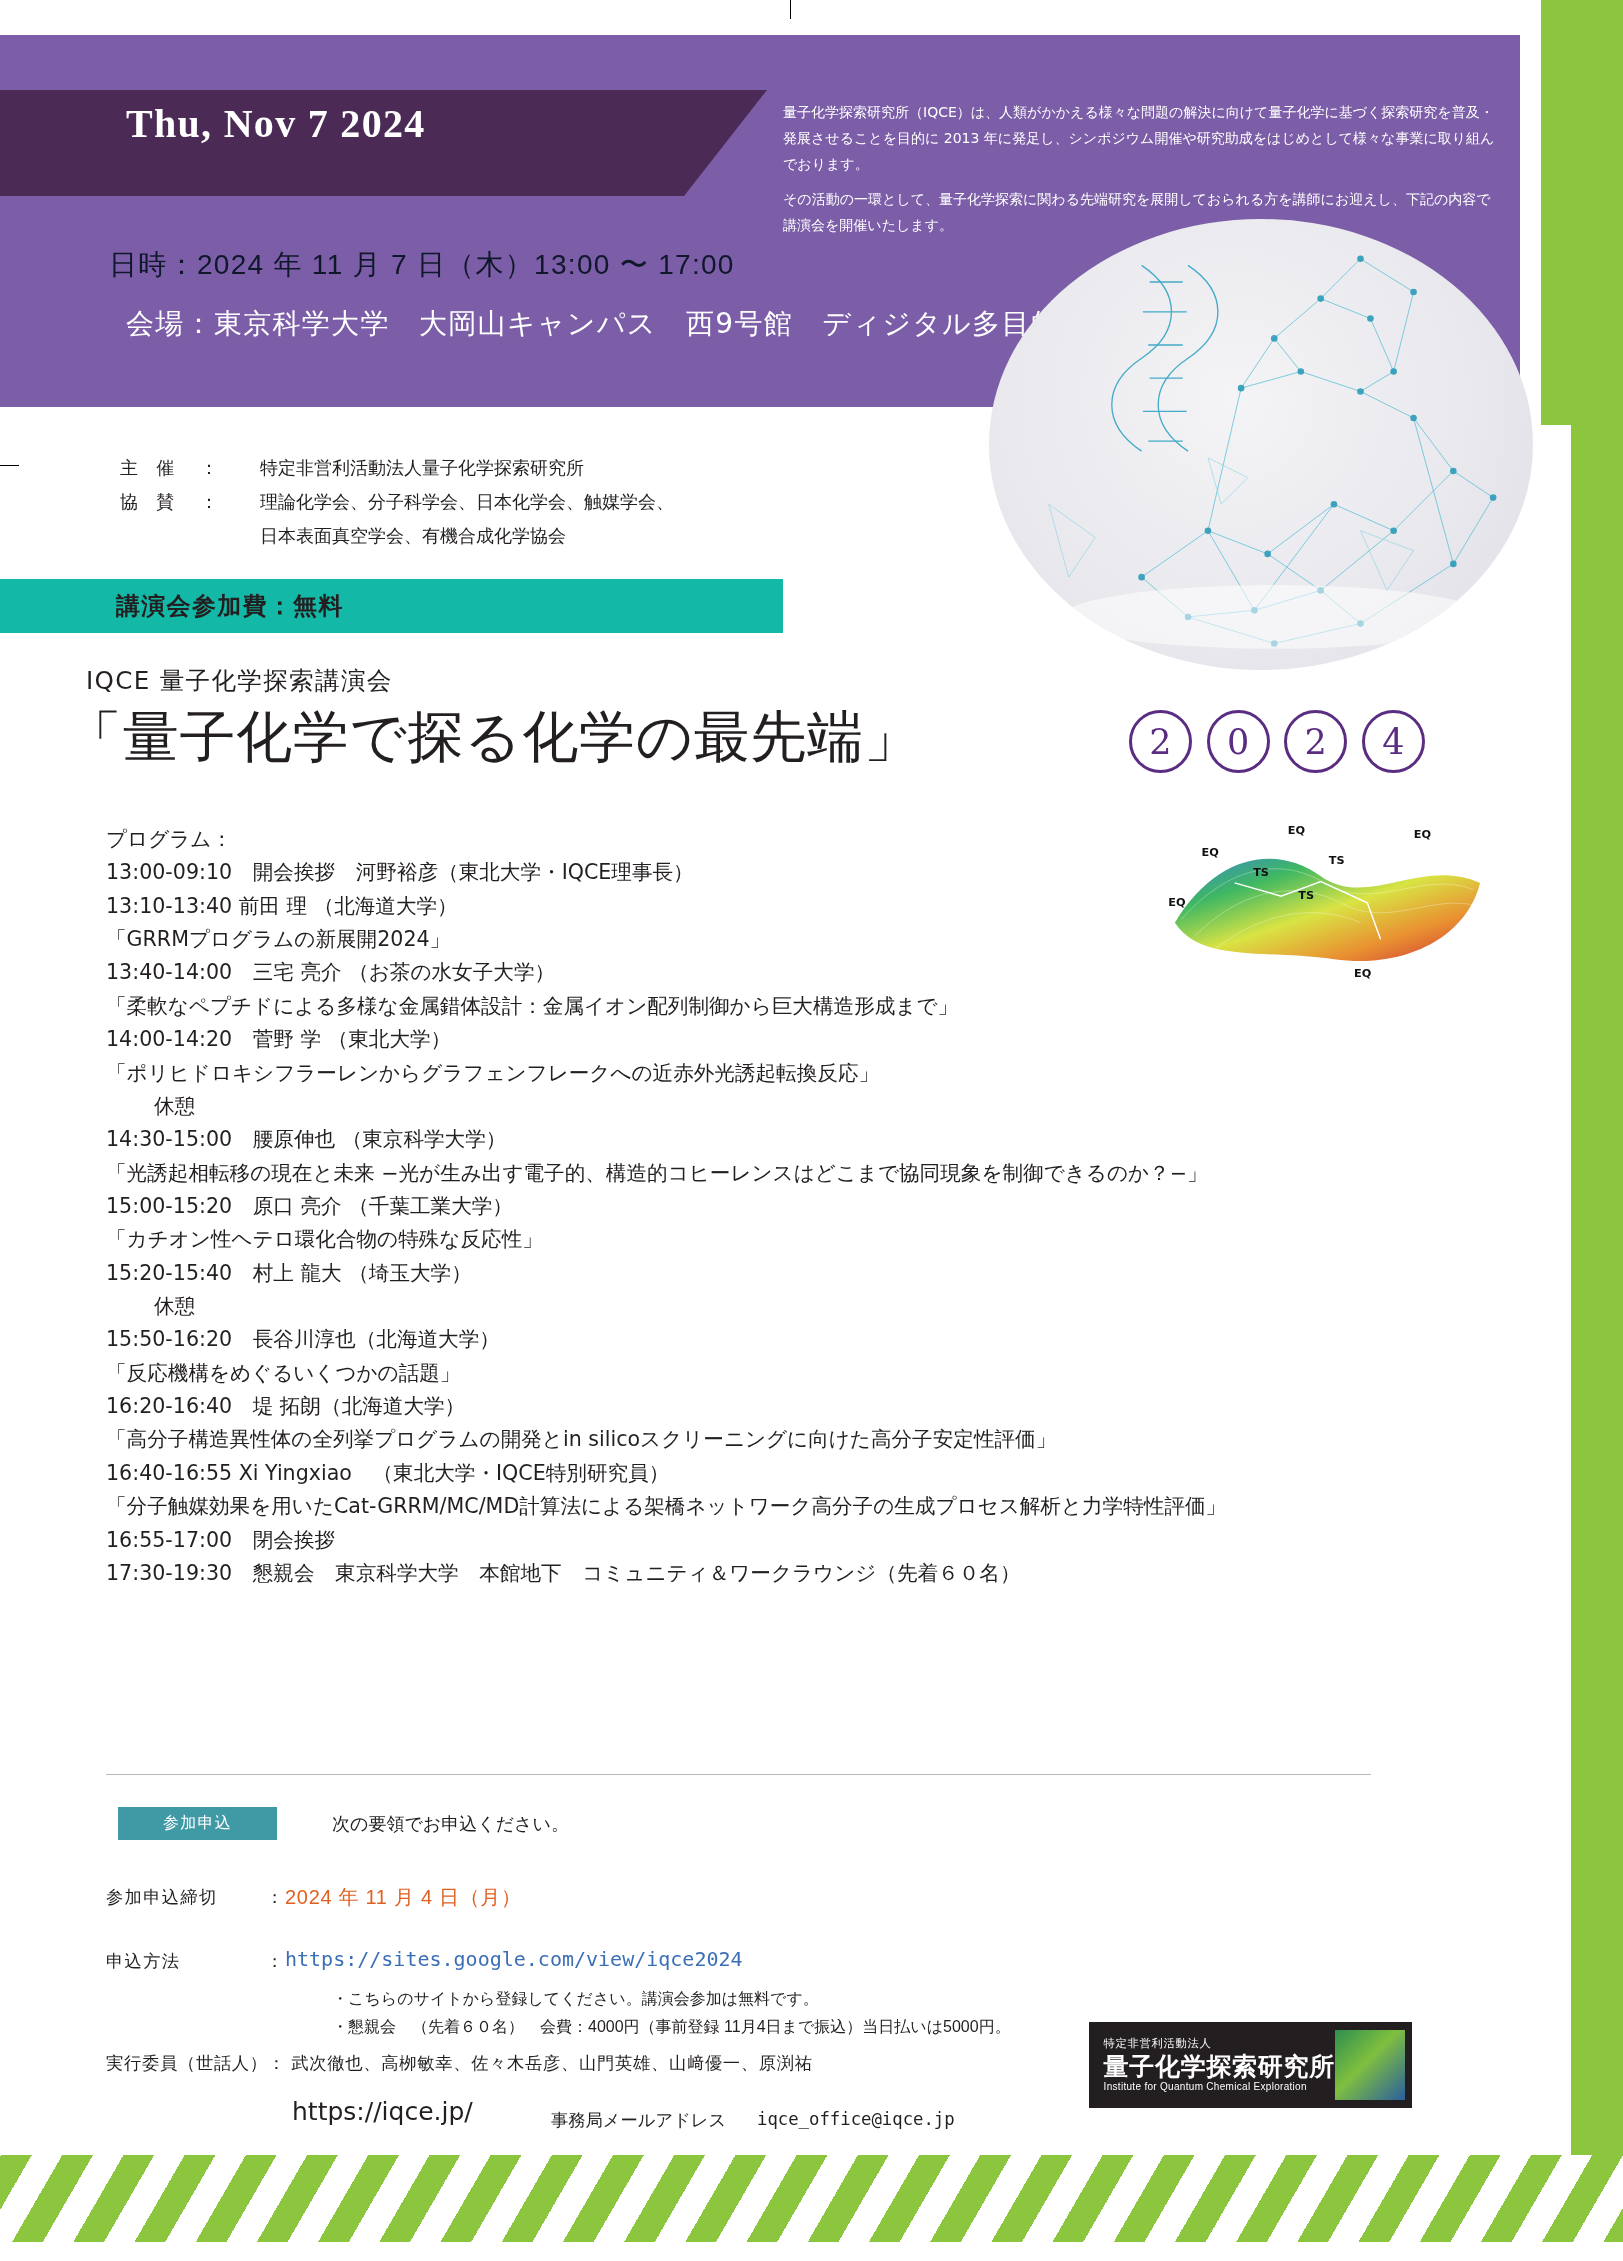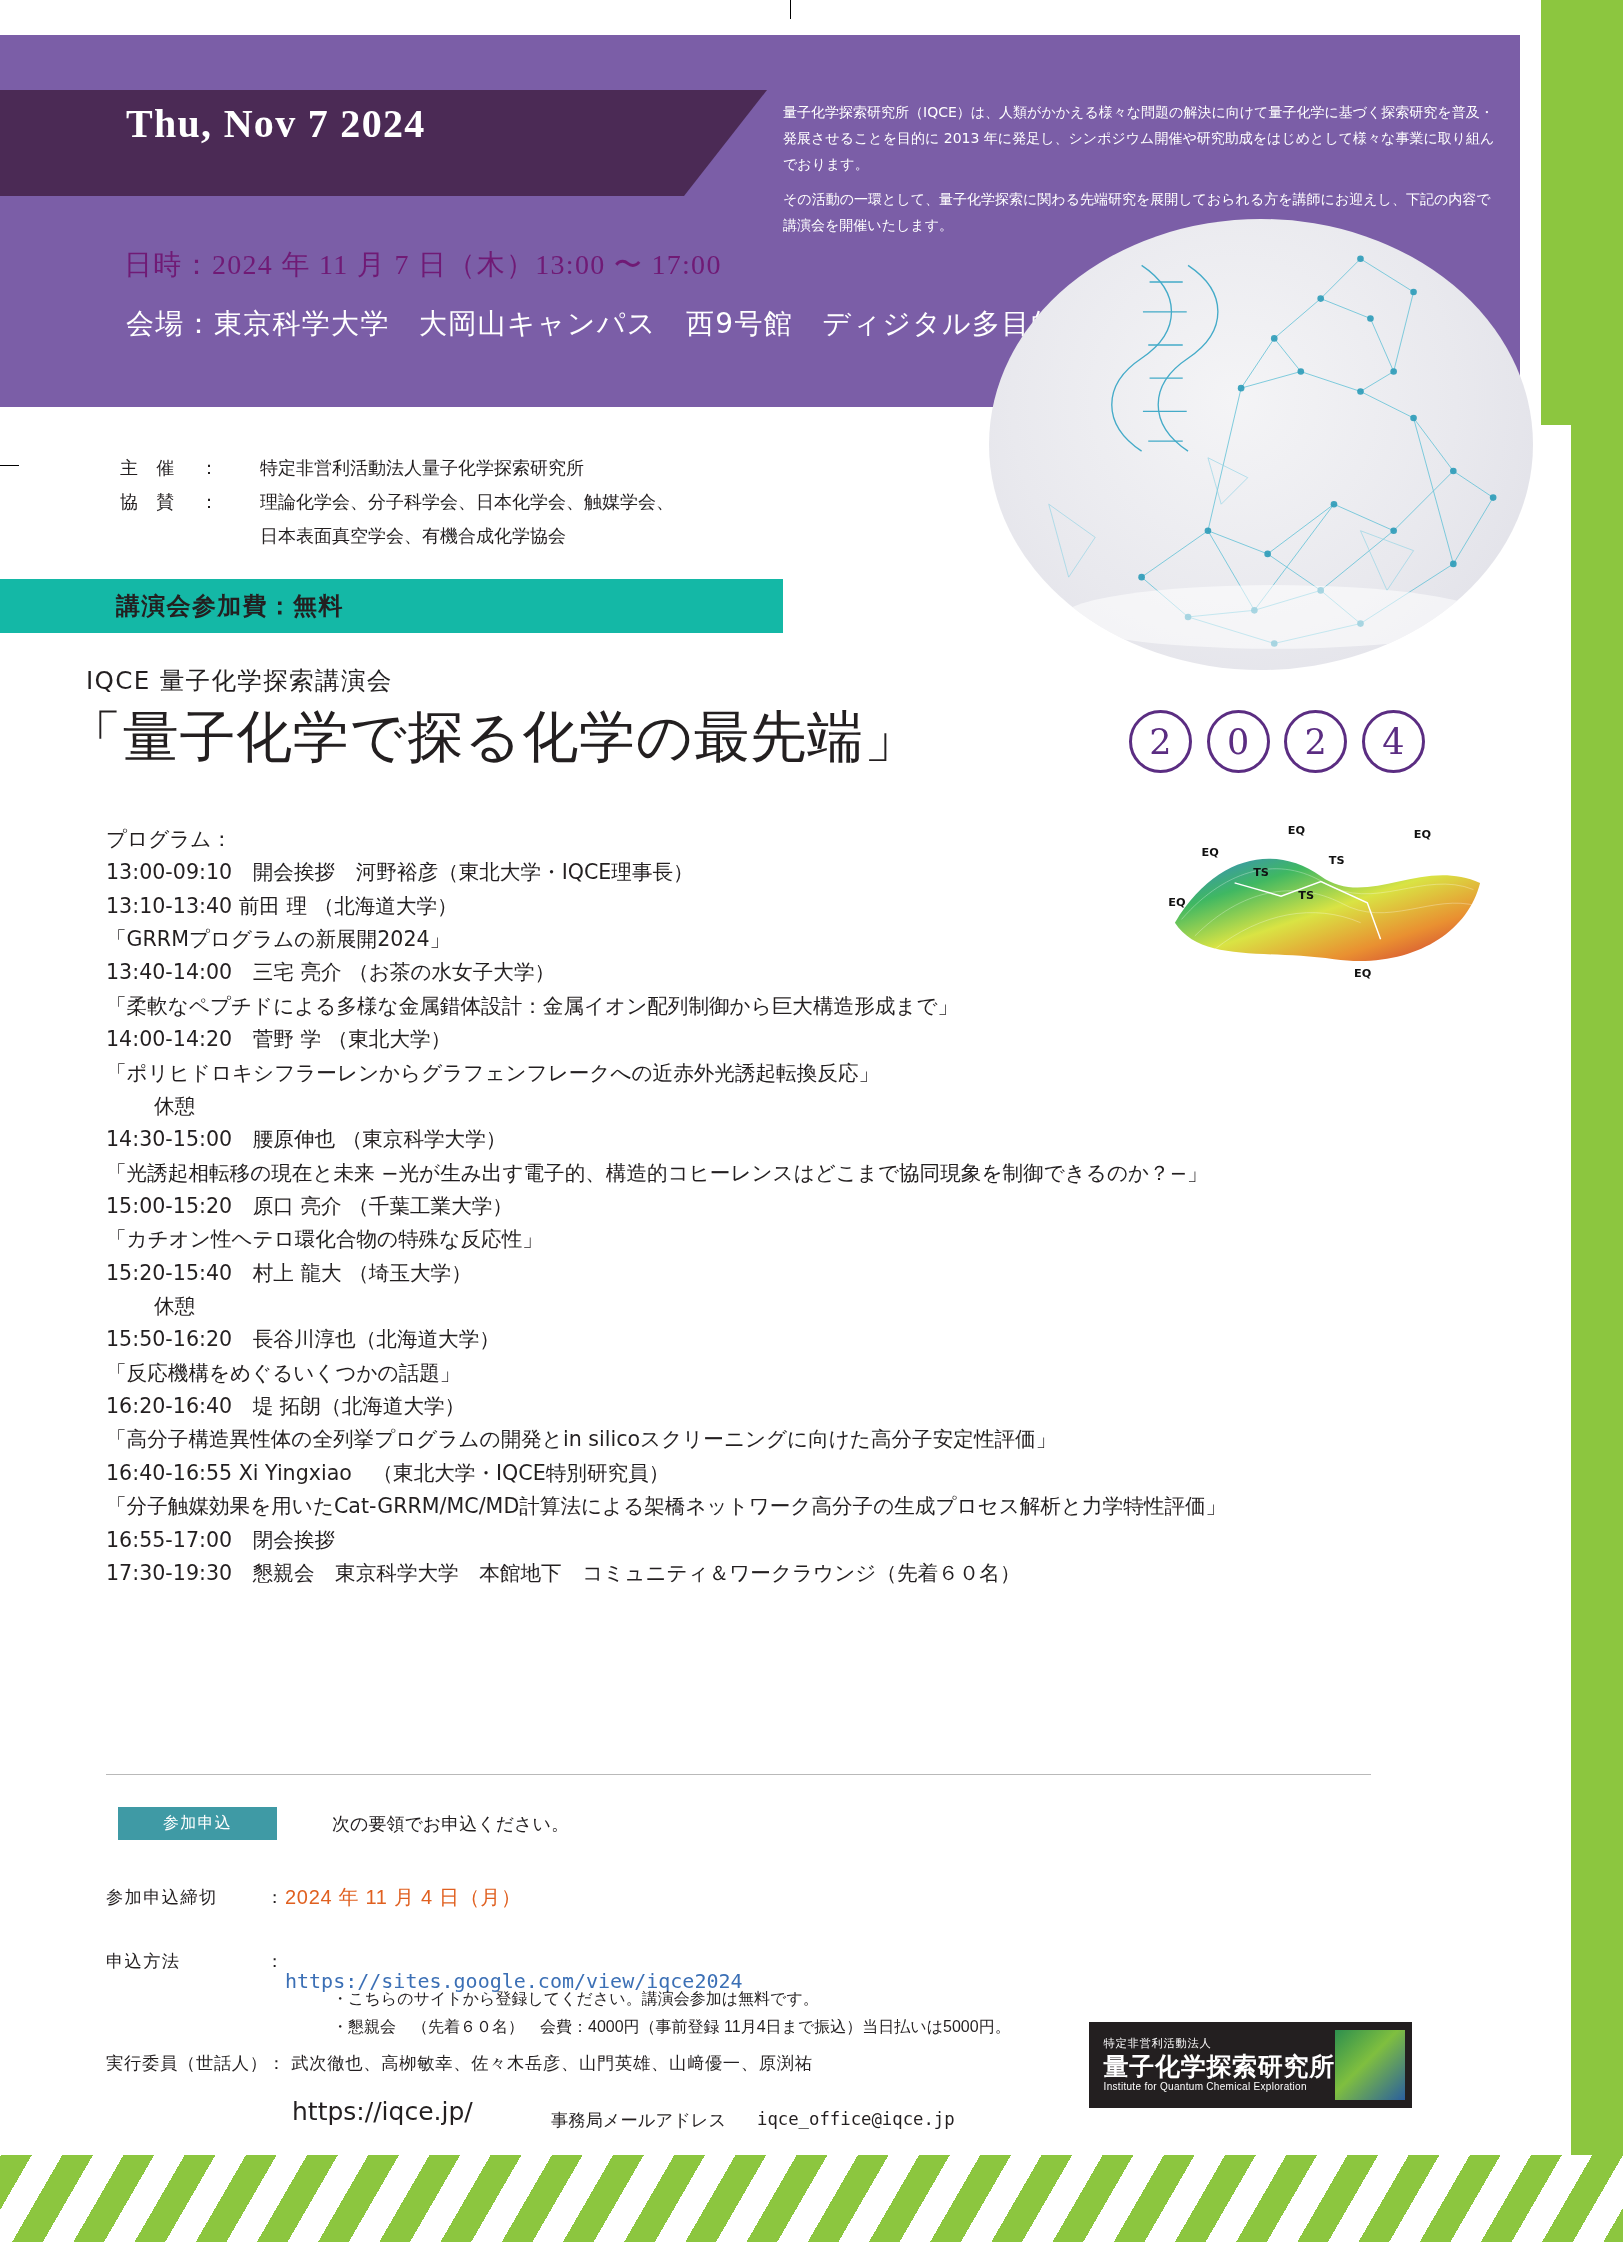--- a/index.html
+++ b/index.html
@@ -36,23 +36,23 @@
   .purple-dark:after{
     content:"";position:absolute;left:684px;top:0;width:0;height:0;
     border-top:106px solid #4b2a55;border-right:83px solid transparent;
   }
   .date-en{
     position:absolute;left:126px;top:100px;
     font-family:"Liberation Serif","DejaVu Serif",serif;
     font-weight:bold;font-size:40px;color:#ffffff;letter-spacing:1.3px;
   }
   .event-when{
-    position:absolute;left:124px;top:246px;
-    font-size:28px;color:#701a75;letter-spacing:1.3px;
-    font-family:Liberation Serif, serif;
+    position:absolute;left:109px;top:246px;
+    font-size:28px;color:#0f172a;letter-spacing:1.3px;
+    font-family:Liberation Sans, sans-serif;
   }
   .event-where{
     position:absolute;left:126px;top:305px;
     font-size:28px;color:#ffffff;letter-spacing:1.3px;
     font-family:"DejaVu Sans",sans-serif;
   }
   .intro{
     position:absolute;left:783px;top:100px;width:717px;
     font-size:14px;line-height:1.85;color:#ffffff;
     font-family:"DejaVu Sans",sans-serif;
@@ -117,21 +117,21 @@
   }
   .apply-note{position:absolute;left:332px;top:1812px;font-size:18px;color:#231f20;}
   .row-label{position:absolute;font-size:17.3px;color:#231f20;letter-spacing:1.3px;}
   .deadline-label{left:106px;top:1885px;}
   .deadline-colon{left:266px;top:1885px;}
   .deadline-val{position:absolute;left:285px;top:1884px;font-size:20px;color:#e06020;letter-spacing:0.7px;}
   .method-label{left:106px;top:1949px;}
   .method-colon{left:266px;top:1949px;}
   .method-val{
     position:absolute;left:285px;top:1947px;font-size:20px;color:#3b6fb5;
-    font-family:"DejaVu Sans Mono",monospace;letter-spacing:0px;margin-top:22px;
+    font-family:"DejaVu Sans Mono",monospace;letter-spacing:0px;
   }
   .bullets{position:absolute;left:332px;top:1985px;font-size:16px;line-height:1.75;color:#231f20;}
   .committee{position:absolute;left:106px;top:2051px;font-size:17.3px;color:#231f20;letter-spacing:0.7px;}
   .site-url{
     position:absolute;left:292px;top:2097px;font-size:25px;color:#231f20;
     font-family:"DejaVu Sans",sans-serif;
   }
   .office-mail-label{position:absolute;left:551px;top:2108px;font-size:17.3px;color:#231f20;}
   .office-mail{position:absolute;left:757px;top:2109px;font-size:17.3px;color:#231f20;font-family:"DejaVu Sans Mono",monospace;}
   

